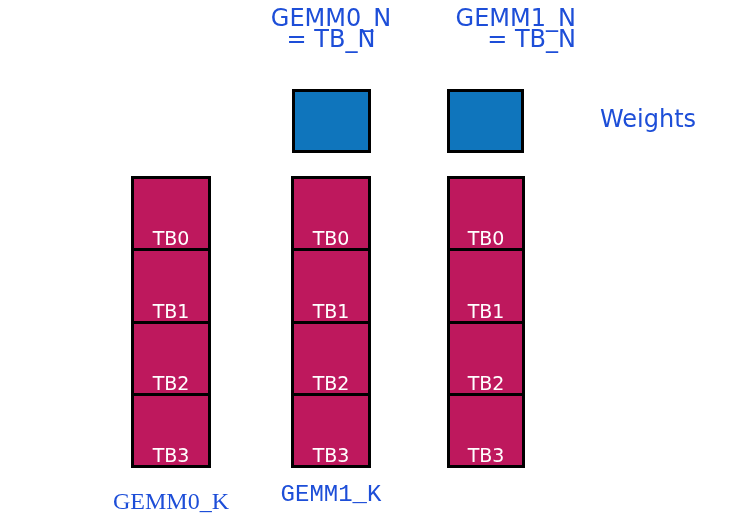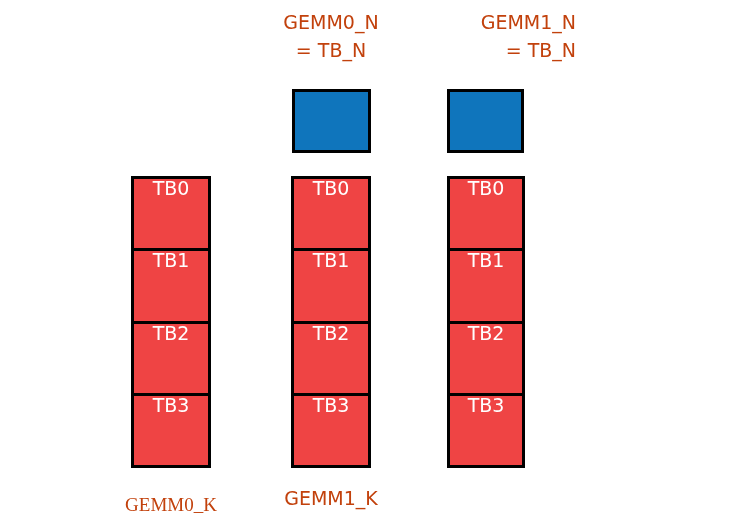--- a/index.html
+++ b/index.html
@@ -14,23 +14,23 @@
     position: relative;
     width: 742px;
     height: 529px;
     background: #ffffff;
     overflow: hidden;
   }
 
   
   .lbl {
     position: absolute;
-    color: #c2410c;
-    font-size: 19px;
-    line-height: 28px;
+    color: #1d4ed8;
+    font-size: 24px;
+    line-height: 21px;
     white-space: pre;
     font-family: "DejaVu Sans", "Liberation Sans", sans-serif;
   }
   .lbl-center {
     text-align: center;
   }
 
   .top-label {
     width: 180px;
   }
@@ -44,26 +44,26 @@
   }
 
   
   .act-column {
     position: absolute;
     box-sizing: border-box;
     display: flex;
     flex-direction: column;
   }
   .act-cell {
-    background: #ef4444;
+    background: #be185d;
     border: 3px solid #000000;
     box-sizing: border-box;
     flex: 1 1 0;
     display: flex;
-    align-items: flex-start;
+    align-items: flex-end;
     justify-content: center;
     margin-bottom: -3px;
     position: relative;
   }
   .act-cell:last-child {
     margin-bottom: 0;
   }
   .act-cell-label {
     color: #ffffff;
     font-size: 19px;
@@ -80,20 +80,21 @@
   <div class="lbl lbl-center top-label" style="left:241px; top:8px;">GEMM0_N
 = TB_N</div>
 
   <div class="lbl lbl-center top-label" style="left:396px; top:8px;text-align:right;">GEMM1_N
 = TB_N</div>
 
   <div class="weight-block" style="left:292px; top:89px; width:79px; height:64px;"></div>
 
   <div class="weight-block" style="left:447px; top:89px; width:77px; height:64px;"></div>
 
+  <div class="lbl" style="left:600px; top:109px;">Weights</div>
 
 
 
   <div class="act-column" style="left:131px; top:176px; width:80px; height:292px;">
     <div class="act-cell">
       <span class="act-cell-label">TB0</span>
     </div>
     <div class="act-cell">
       <span class="act-cell-label">TB1</span>
     </div>
@@ -130,15 +131,15 @@
     <div class="act-cell">
       <span class="act-cell-label">TB2</span>
     </div>
     <div class="act-cell">
       <span class="act-cell-label">TB3</span>
     </div>
   </div>
 
   <div class="lbl lbl-center" style="left:81px; top:491px; width:180px;font-family:Liberation Serif, serif;">GEMM0_K</div>
 
-  <div class="lbl lbl-center" style="left:241px; top:484px; width:180px;">GEMM1_K</div>
+  <div class="lbl lbl-center" style="left:241px; top:484px; width:180px;font-family:Liberation Mono, monospace;">GEMM1_K</div>
 
 </div>
 
 </body></html>

